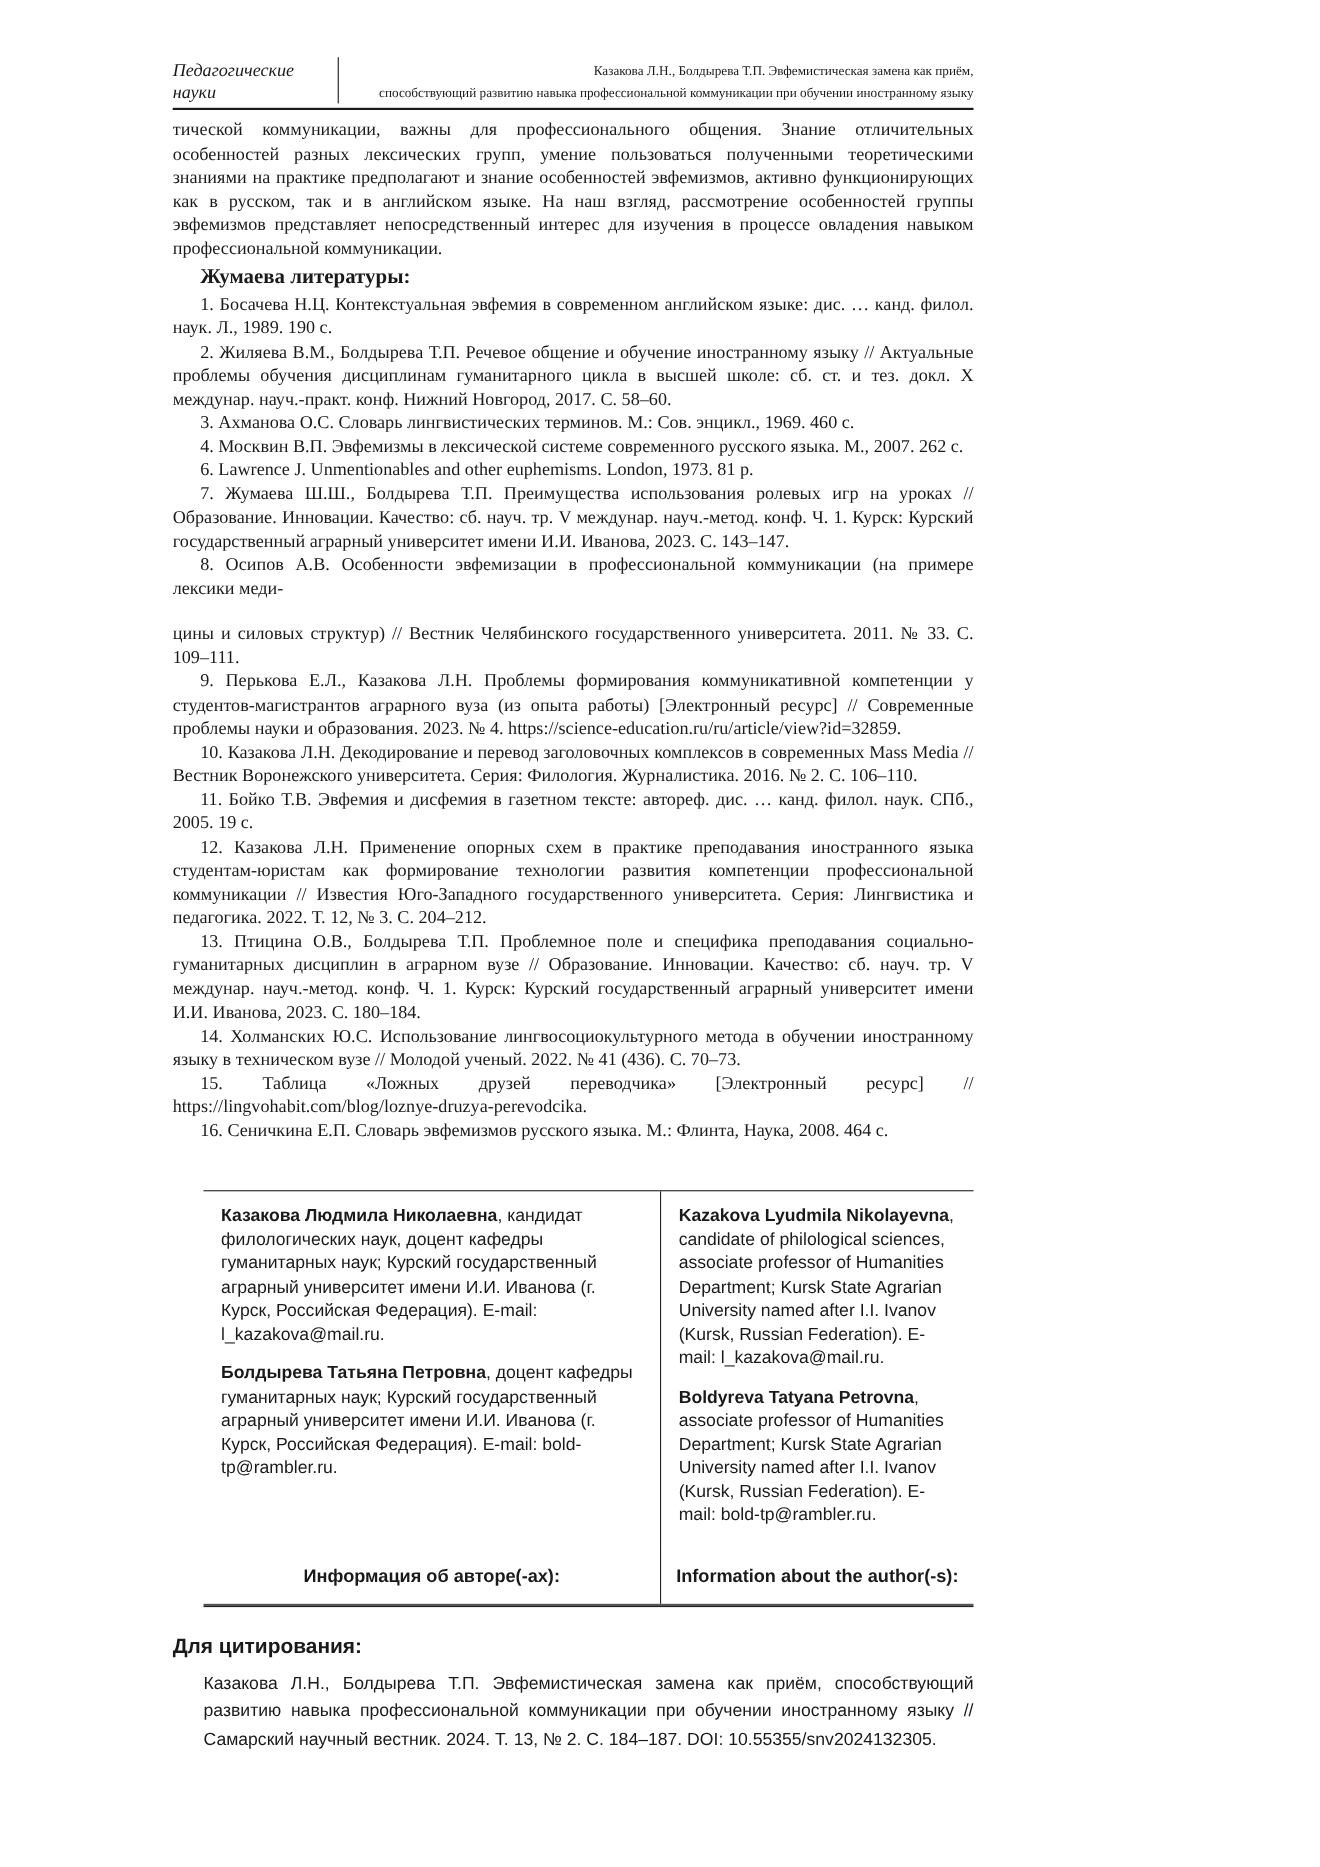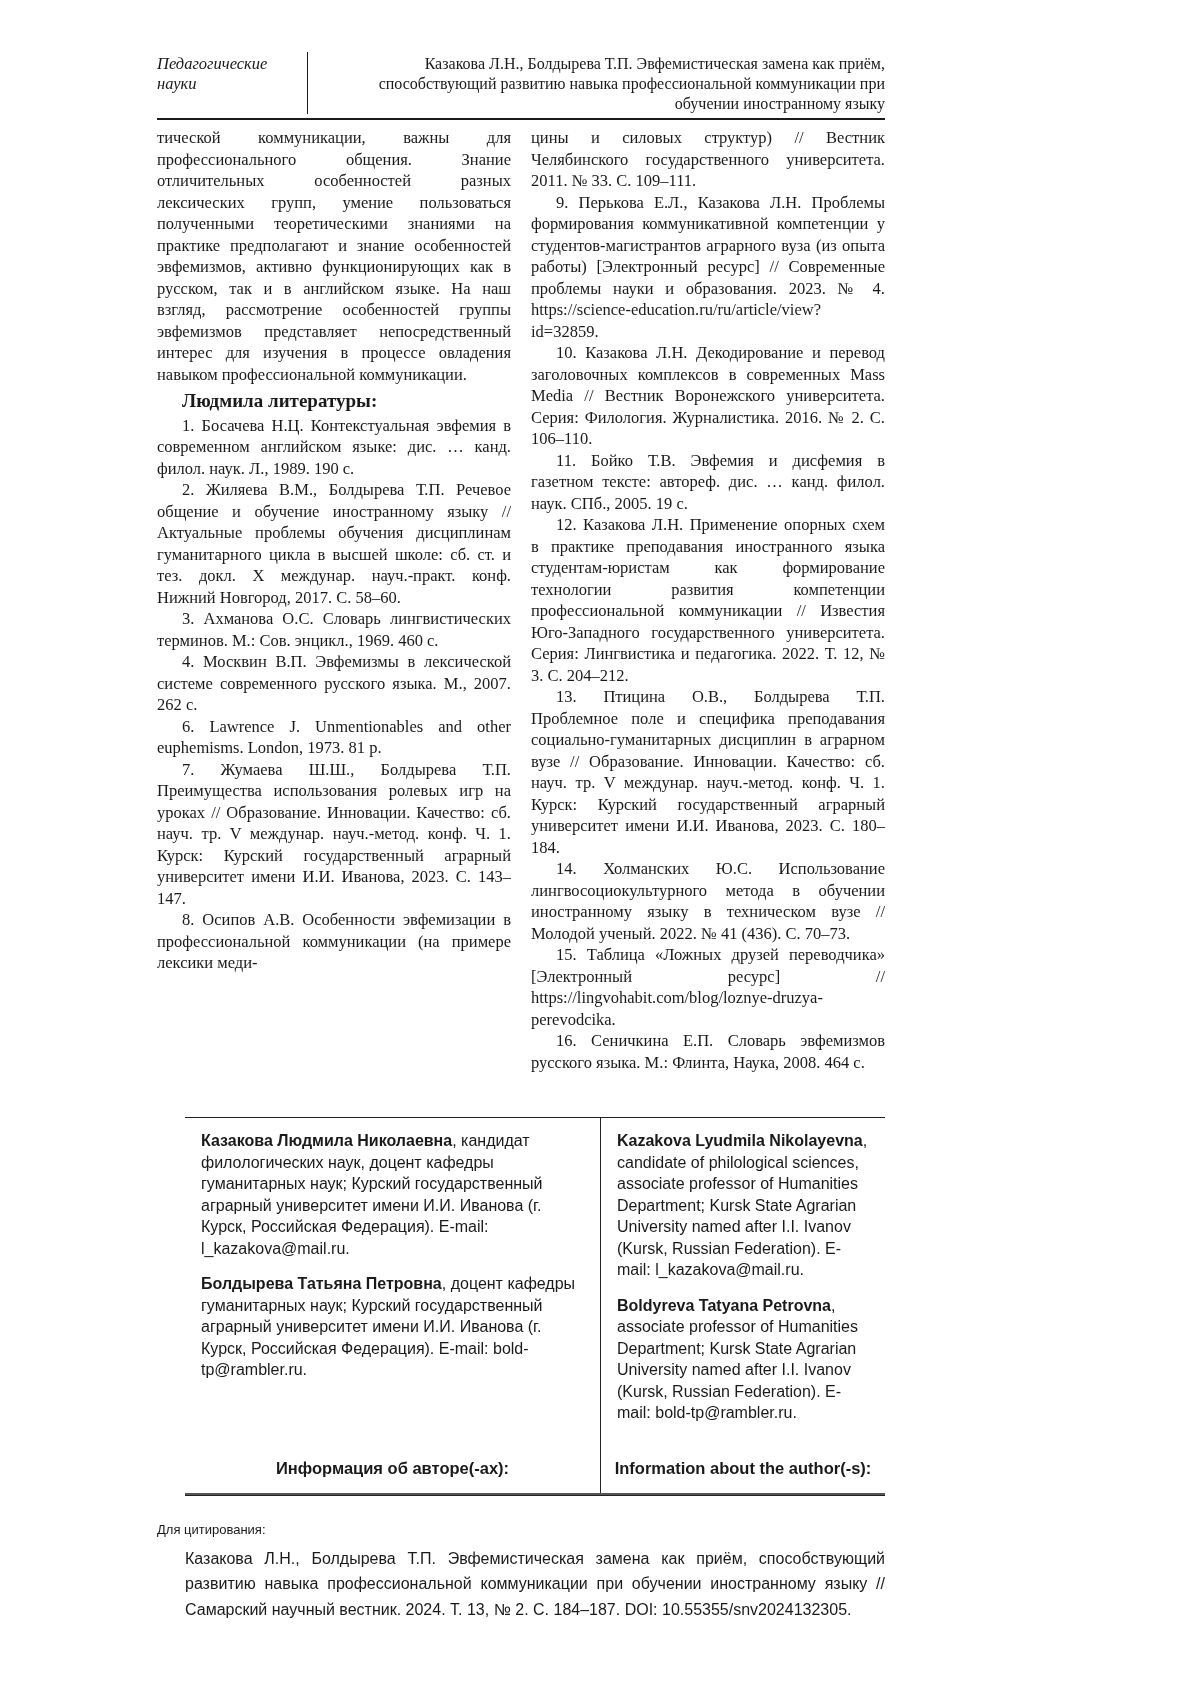--- a/index.html
+++ b/index.html
@@ -24,29 +24,30 @@
     font-style:italic;
     font-size:16.5px;
     line-height:20px;
     padding-top:2px;
   }
   .hdr-right {
     flex:1;
     border-left:1.5px solid #1a1a1a;
     padding-left:12px;
     text-align:right;
-    font-size:16px;
+    font-size:12px;
     line-height:20px;
     padding-top:2px;
   }
   
   .cols {
     display:flex;
     gap:20px;
     margin:7px 155px 0 157px;
+    flex-direction:column;
   }
   .col {
     flex:1;
     text-align:justify;
     font-size:16.5px;
     line-height:21.5px;
   }
   .col p { margin:0; }
   .ref { text-indent:25px; }
   .noindent { text-indent:0; }
@@ -78,21 +79,21 @@
     font-size:16px;
     line-height:21.5px;
   }
   .author { margin:0 0 14px 0; }
   .author:last-child { margin-bottom:4px; }
   
   .cite {
     margin:26px 155px 0 157px;
     font-family:"Liberation Sans", sans-serif;
   }
-  .cite-label { font-weight:normal; font-size:13px; }
+  .cite-label { font-weight:bold; font-size:19px; }
   .cite-text {
     margin:9px 0 0 28px;
     font-size:16px;
     line-height:25.5px;
     text-align:justify;
   }
   
   .ftr {
     position:absolute;
     left:157px; right:155px; top:1612px;
@@ -115,21 +116,21 @@
     </div>
     <div class="hdr-right">
       <div>Казакова Л.Н., Болдырева Т.П. Эвфемистическая замена как приём,</div>
       <div>способствующий развитию навыка профессиональной коммуникации при обучении иностранному языку</div>
     </div>
   </header>
 
   <main class="cols">
     <div class="col">
       <p class="noindent">тической коммуникации, важны для профессионального общения. Знание отличительных особенностей разных лексических групп, умение пользоваться полученными теоретическими знаниями на практике предполагают и знание особенностей эвфемизмов, активно функционирующих как в русском, так и в английском языке. На наш взгляд, рассмотрение особенностей группы эвфемизмов представляет непосредственный интерес для изучения в процессе овладения навыком профессиональной коммуникации.</p>
-      <p class="refhead">Людмила литературы:</p>
+      <p class="refhead">Жумаева литературы:</p>
       <p class="ref">1. Босачева Н.Ц. Контекстуальная эвфемия в современном английском языке: дис. … канд. филол. наук. Л., 1989. 190 с.</p>
       <p class="ref">2. Жиляева В.М., Болдырева Т.П. Речевое общение и обучение иностранному языку // Актуальные проблемы обучения дисциплинам гуманитарного цикла в высшей школе: сб. ст. и тез. докл. X междунар. науч.-практ. конф. Нижний Новгород, 2017. С. 58–60.</p>
       <p class="ref">3. Ахманова О.С. Словарь лингвистических терминов. М.: Сов. энцикл., 1969. 460 с.</p>
       <p class="ref">4. Москвин В.П. Эвфемизмы в лексической системе современного русского языка. М., 2007. 262 с.</p>
       <p class="ref">6. Lawrence J. Unmentionables and other euphemisms. London, 1973. 81 p.</p>
       <p class="ref">7. Жумаева Ш.Ш., Болдырева Т.П. Преимущества использования ролевых игр на уроках // Образование. Инновации. Качество: сб. науч. тр. V междунар. науч.-метод. конф. Ч. 1. Курск: Курский государственный аграрный университет имени И.И. Иванова, 2023. С. 143–147.</p>
       <p class="ref">8. Осипов А.В. Особенности эвфемизации в профессиональной коммуникации (на примере лексики меди-</p>
     </div>
     <div class="col">
       <p class="noindent">цины и силовых структур) // Вестник Челябинского государственного университета. 2011. № 33. С. 109–111.</p>

